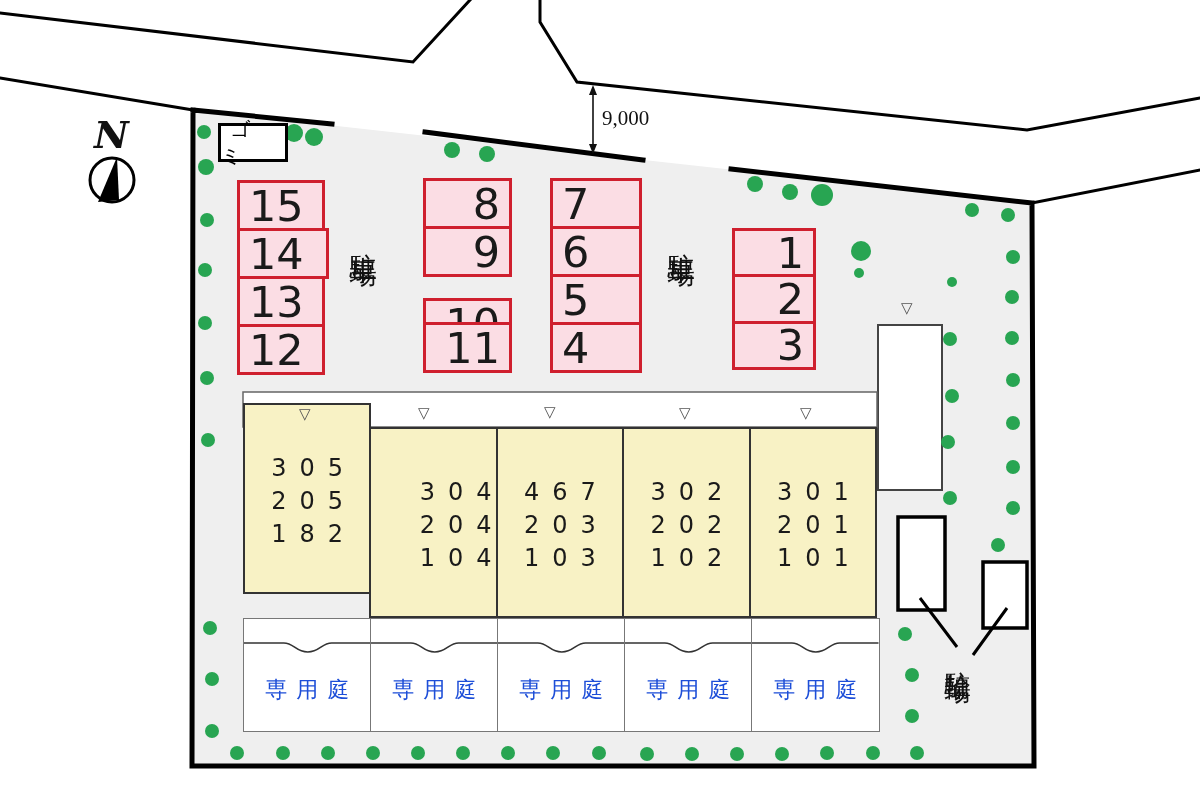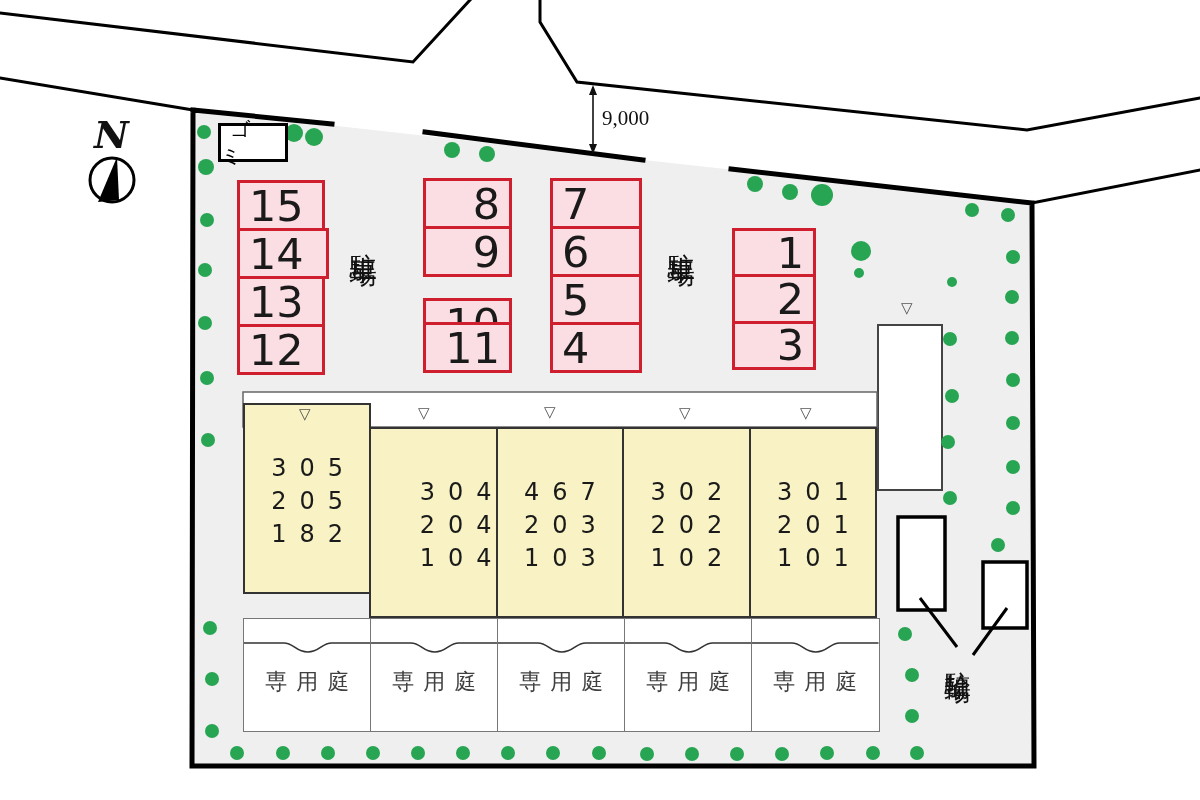--- a/index.html
+++ b/index.html
@@ -8,22 +8,22 @@
   .plan svg.linework{position:absolute;left:0;top:0;}
   .stall{position:absolute;box-sizing:border-box;border:3px solid #cf1f2e;background:#fbdde4;
          display:flex;align-items:center;font-size:43px;color:#1a1a1a;}
   .stall.left{justify-content:flex-start;padding-left:9px;}
   .stall.right{justify-content:flex-end;padding-right:9px;}
   .unit-cell{position:absolute;box-sizing:border-box;border:2px solid #333;background:#f8f2c5;
              display:flex;flex-direction:column;justify-content:center;align-items:center;padding-top:6px;}
   .unit-line{font-size:24px;letter-spacing:13px;margin-right:-13px;line-height:33px;color:#1a1a1a;}
   .garden-cell{position:absolute;box-sizing:border-box;border:1.5px solid #777;background:#fff;}
   .wave{position:absolute;left:0;top:18px;width:100%;height:22px;}
-  .garden-label{position:absolute;left:0;right:0;top:48px;text-align:center;
-                font-size:22px;letter-spacing:9px;text-indent:9px;color:#404040;}
+  .garden-label{position:absolute;left:0;right:0;top:56px;text-align:center;
+                font-size:22px;letter-spacing:9px;text-indent:9px;color:#1d4ed8;}
   .dot{position:absolute;border-radius:50%;background:#28a552;}
   .marker{position:absolute;font-size:15px;color:#555;line-height:1;}
   .vlabel{position:absolute;writing-mode:vertical-rl;text-orientation:upright;
           font-size:27px;letter-spacing:4px;color:#111;line-height:1.05;}
   .gomi{position:absolute;left:218px;top:123px;width:64px;height:33px;border:3px solid #000;
         background:#fff;display:flex;align-items:center;justify-content:center;
         font-size:20px;letter-spacing:9px;text-indent:9px;color:#000000;}
   .road-label{position:absolute;left:424px;top:84px;width:116px;text-align:center;
               font-size:26px;letter-spacing:14px;text-indent:14px;color:#111;}
   .dim-label{position:absolute;left:602px;top:106px;font-family:"Liberation Serif","DejaVu Serif",serif;

